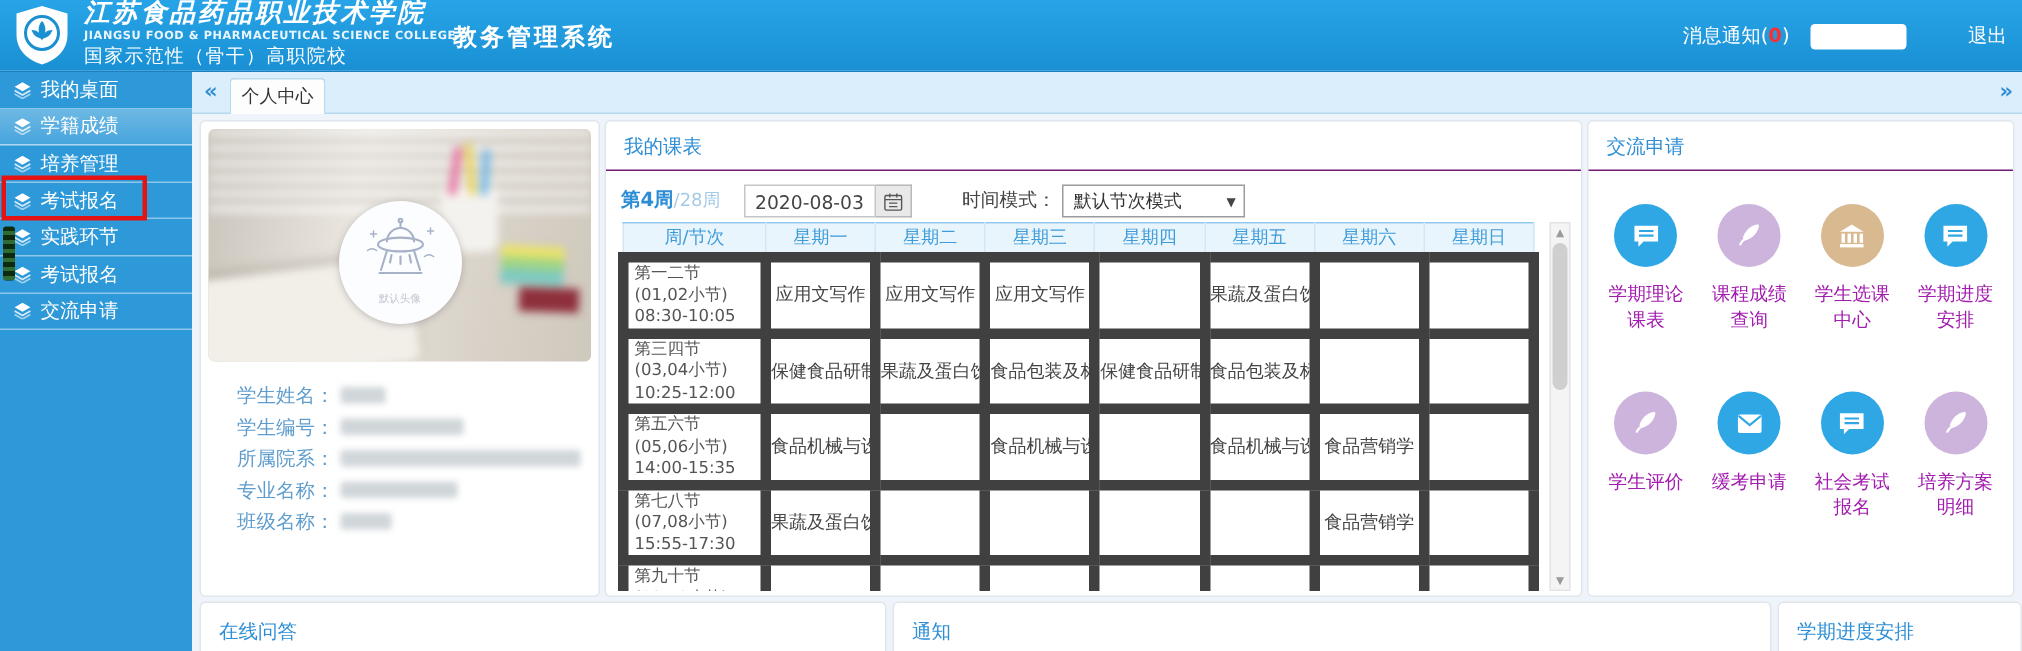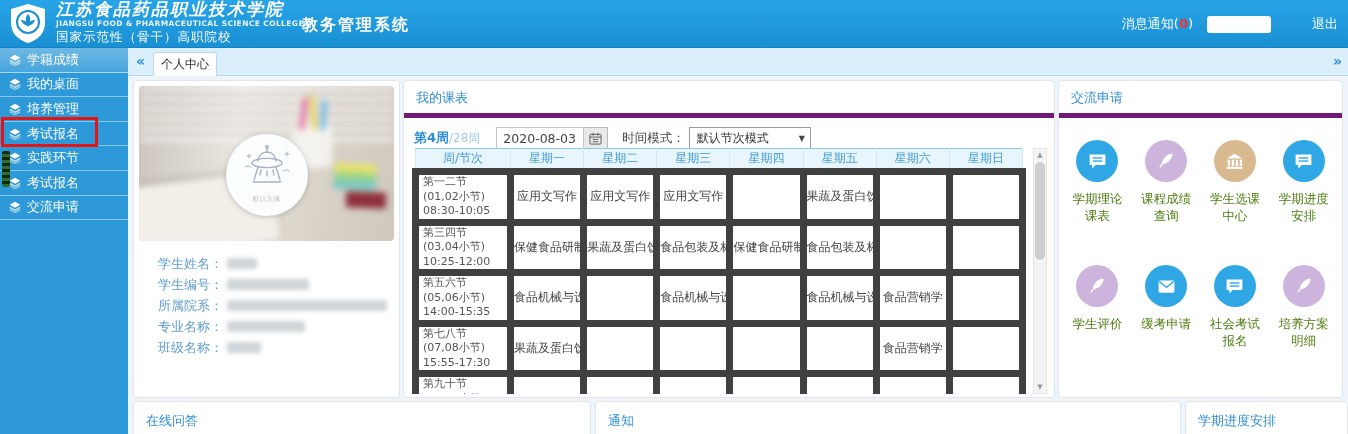--- a/index.html
+++ b/index.html
@@ -38,21 +38,21 @@
     border-bottom:1px solid #b6d8ee; z-index:3; }
   .collapse-btn,.expand-btn { position:absolute; top:5px; color:#2e8ed5; font-size:14px; font-weight:bold; cursor:pointer; }
   .collapse-btn { left:8px; }
   .expand-btn { right:6px; }
   .tab { position:absolute; left:25px; top:4px; width:64px; height:24px; background:#fdfdfd;
     border:1px solid #b9d9ee; border-bottom:none; border-radius:3px 3px 0 0; font-size:12px; color:#333;
     text-align:center; line-height:23px; cursor:pointer; }
 
   
   .panel { position:absolute; background:#fff; border:1px solid #e0e6ec; border-radius:4px; }
-  .panel-title { padding:8px 12px 6px; font-size:13px; color:#2e8ed5; border-bottom:5px solid #701a75; }
+  .panel-title { padding:8px 12px 6px; font-size:13px; color:#2e8ed5; border-bottom:1px solid #701a75; }
 
   
   .profile-panel { left:133px; top:80px; width:267px; height:318px; }
   .photo { position:absolute; left:5px; top:5px; width:255px; height:155px; border-radius:4px; overflow:hidden;
     background:linear-gradient(100deg,#c9c3ba,#eae6df 38%,#d9d3c9 70%,#cfc8bd); }
   .photo .blur-layer { position:absolute; inset:0; filter:blur(3px); }
   .ph-book { position:absolute; left:-12px; bottom:-8px; width:150px; height:70px; background:#f2efe9;
     border-radius:8px 40px 6px 6px; transform:rotate(-7deg); box-shadow:0 -3px 6px rgba(120,110,95,.4); }
   .ph-mug { position:absolute; right:62px; top:38px; width:38px; height:44px; background:#f4f2ee; border-radius:4px 4px 8px 8px; }
   .ph-pen1 { position:absolute; right:88px; top:12px; width:5px; height:32px; background:#e86fa0; transform:rotate(8deg); }
@@ -80,21 +80,21 @@
   
   .timetable-panel { left:403px; top:80px; width:652px; height:318px; }
   .tt-controls { position:relative; height:38px; padding:9px 10px 0; font-size:12.5px; color:#444; white-space:nowrap; }
   .week-cur { color:#2e8ed5; font-weight:bold; font-size:13px; }
   .week-total { color:#a5cbe7; font-size:12px; }
   .date-box { display:inline-flex; vertical-align:middle; margin-left:12px; }
   .date-input { width:88px; height:22px; border:1px solid #c6c6c6; font-size:12.5px; color:#444; padding-left:6px;
     font-family:inherit; }
   .cal-btn { width:24px; height:22px; background:#e9e9e9; border:1px solid #b9b9b9; border-left:none;
     display:flex; align-items:center; justify-content:center; cursor:pointer; }
-  .mode-label { margin-left:10px; }
+  .mode-label { margin-left:29px; }
   .mode-select { display:inline-flex; align-items:center; justify-content:space-between; vertical-align:middle;
     width:122px; height:22px; border:1px solid #9c9c9c; background:#fff; padding:0 5px 0 7px; font-size:12px;
     color:#333; cursor:pointer; }
   .mode-select .caret { font-size:8px; color:#444; }
   .tbl-zone { position:absolute; left:8px; top:67px; width:614px; height:246px; overflow:hidden; }
   table { width:100%; border-collapse:collapse; table-layout:fixed; }
   col.pc { width:95px; }
   thead th { height:23px; background:#e9f5fd; color:#3f9cda; font-size:12px; font-weight:normal;
     border:1px solid #d2e6f3; border-top:1px solid #8fc8ec; }
   tbody td { height:48px; border:7px solid #404040; font-size:12px; color:#444; text-align:center;
@@ -111,21 +111,21 @@
   
   .qa-panel { left:1058px; top:80px; width:285px; height:318px; }
   .qa-grid { display:grid; grid-template-columns:repeat(4,1fr); row-gap:40px; justify-items:center;
     padding:22px 4px 0; }
   .qa-item { width:64px; text-align:center; cursor:pointer; }
   .qa-circle { width:42px; height:42px; border-radius:50%; margin:0 auto 9px; display:flex;
     align-items:center; justify-content:center; }
   .qa-circle.c-blue { background:#2fa7e5; }
   .qa-circle.c-purple { background:#cdb4dd; }
   .qa-circle.c-tan { background:#d9b98f; }
-  .qa-label { font-size:12.5px; color:#4d7c0f; line-height:17px; width:56px; margin:0 auto;font-family:Liberation Serif, serif; }
+  .qa-label { font-size:12.5px; color:#a21caf; line-height:17px; width:56px; margin:0 auto; }
 
   
   .bp { position:absolute; top:401px; height:40px; background:#fff; border:1px solid #e0e6ec;
     border-radius:4px 4px 0 0; }
   .bp .panel-title { border-bottom:none; padding-top:10px; }
   .bp1 { left:133px; width:458px; }
   .bp2 { left:595px; width:586px; }
   .bp3 { left:1185px; width:163px; }
 
   .main-bg { position:absolute; left:128px; top:76px; width:1220px; height:358px; background:#eef4fa; z-index:0; }
@@ -150,35 +150,35 @@
   </div>
   <div class="sys-title">教务管理系统</div>
   <div class="header-right">
     <div class="msg-link"><span>消息通知(</span><span class="msg-count">0</span><span>)</span></div>
     <div class="name-blob"></div>
     <div class="logout">退出</div>
   </div>
 </div>
 
 <div class="sidebar">
+  <div class="side-item">
+    <svg width="12" height="12" viewBox="0 0 16 16">
+        <path d="M8 1 15 5 8 9 1 5z" fill="#fff"></path>
+        <path d="M1 8.5 8 12.5 15 8.5" fill="none" stroke="#fff" stroke-width="1.6" opacity=".8"></path>
+        <path d="M1 11.5 8 15.5 15 11.5" fill="none" stroke="#fff" stroke-width="1.6" opacity=".55"></path>
+      </svg>
+    <span>我的桌面</span>
+  </div>
   <div class="side-item active">
     <svg width="12" height="12" viewBox="0 0 16 16">
         <path d="M8 1 15 5 8 9 1 5z" fill="#fff"></path>
         <path d="M1 8.5 8 12.5 15 8.5" fill="none" stroke="#fff" stroke-width="1.6" opacity=".8"></path>
         <path d="M1 11.5 8 15.5 15 11.5" fill="none" stroke="#fff" stroke-width="1.6" opacity=".55"></path>
       </svg>
     <span>学籍成绩</span>
-  </div>
-  <div class="side-item">
-    <svg width="12" height="12" viewBox="0 0 16 16">
-        <path d="M8 1 15 5 8 9 1 5z" fill="#fff"></path>
-        <path d="M1 8.5 8 12.5 15 8.5" fill="none" stroke="#fff" stroke-width="1.6" opacity=".8"></path>
-        <path d="M1 11.5 8 15.5 15 11.5" fill="none" stroke="#fff" stroke-width="1.6" opacity=".55"></path>
-      </svg>
-    <span>我的桌面</span>
   </div>
   <div class="side-item">
     <svg width="12" height="12" viewBox="0 0 16 16">
         <path d="M8 1 15 5 8 9 1 5z" fill="#fff"></path>
         <path d="M1 8.5 8 12.5 15 8.5" fill="none" stroke="#fff" stroke-width="1.6" opacity=".8"></path>
         <path d="M1 11.5 8 15.5 15 11.5" fill="none" stroke="#fff" stroke-width="1.6" opacity=".55"></path>
       </svg>
     <span>培养管理</span>
   </div>
   <div class="side-item">

